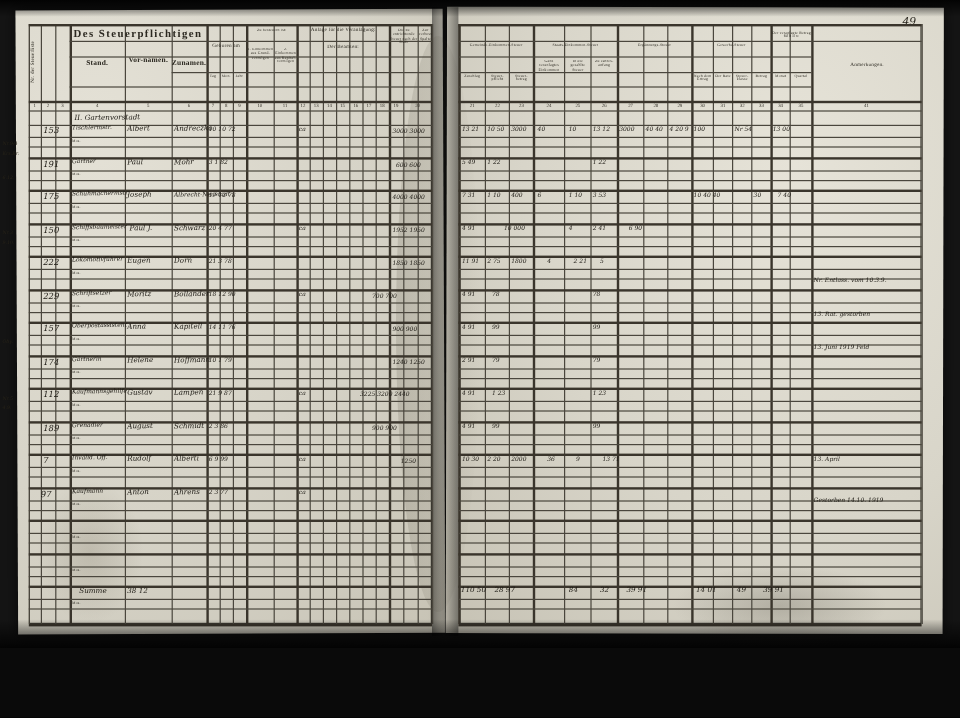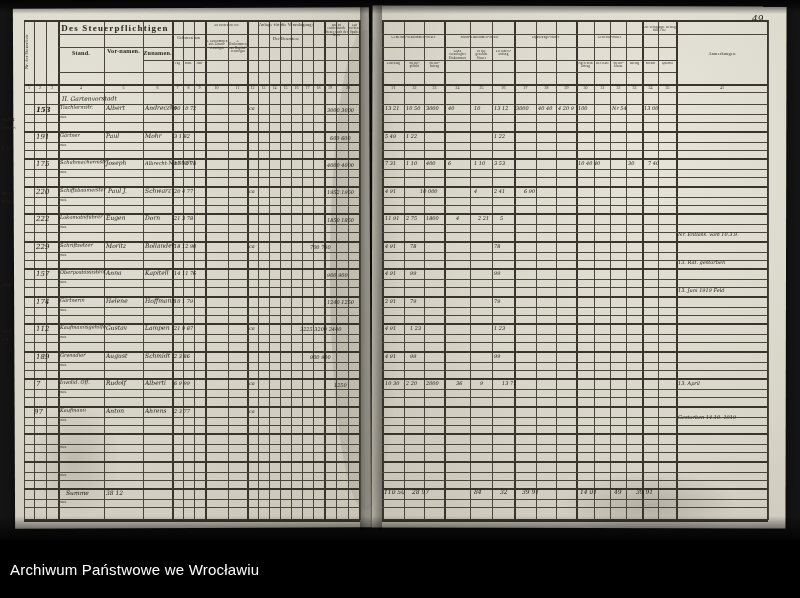--- a/index.html
+++ b/index.html
@@ -304,21 +304,21 @@
     <div class="hdr xs" style="left:60px;top:336px;width:16px;text-align:left;">Mos.</div>
     <div class="hdr xs" style="left:60px;top:364px;width:16px;text-align:left;">Mos.</div>
     <div class="hdr xs" style="left:60px;top:391px;width:16px;text-align:left;">Mos.</div>
     <div class="hdr xs" style="left:60px;top:419px;width:16px;text-align:left;">Mos.</div>
     <div class="hdr xs" style="left:60px;top:446px;width:16px;text-align:left;">Mos.</div>
     <div class="hdr xs" style="left:60px;top:474px;width:16px;text-align:left;">Mos.</div>
     <div class="hdr xs" style="left:60px;top:501px;width:16px;text-align:left;">Mos.</div>
 
     <div class="hw s" style="left:62px;top:96px;transform:rotate(-0.6deg);">II. Gartenvorstadt</div>
 
-    <div class="hw n" style="left:36px;top:106px;font-weight:bold;">153</div>
+    <div class="hw n" style="left:36px;top:106px;">153</div>
     <div class="hw t" style="left:60px;top:105px;transform:rotate(-1deg);">Tischlermstr.</div>
     <div class="hw s" style="left:106px;top:105px;transform:rotate(-1deg);">Albert</div>
     <div class="hw s" style="left:145px;top:105px;transform:rotate(-1deg);">Andreczko</div>
     <div class="hw t" style="left:174px;top:106px;">10 10 72</div>
     <div class="hw t" style="left:249px;top:106px;">ca</div>
     <div class="hw t" style="left:327px;top:108px;">3000  3000</div>
 
     <div class="hw n" style="left:36px;top:134px;">191</div>
     <div class="hw t" style="left:60px;top:133px;transform:rotate(-1deg);">Gärtner</div>
     <div class="hw s" style="left:106px;top:133px;transform:rotate(-1deg);">Paul</div>
@@ -326,21 +326,21 @@
     <div class="hw t" style="left:174px;top:134px;">3 1 82</div>
     <div class="hw t" style="left:330px;top:136px;">600  600</div>
 
     <div class="hw n" style="left:36px;top:161px;">175</div>
     <div class="hw t" style="left:60px;top:160px;transform:rotate(-1deg);">Schuhmachermstr.</div>
     <div class="hw s" style="left:106px;top:160px;transform:rotate(-1deg);">Joseph</div>
     <div class="hw t" style="left:145px;top:161px;transform:rotate(-1deg);">Albrecht-Neustadt</div>
     <div class="hw t" style="left:174px;top:161px;">17 12 78</div>
     <div class="hw t" style="left:327px;top:163px;">4000  4000</div>
 
-    <div class="hw n" style="left:36px;top:189px;">220</div>
+    <div class="hw n" style="left:36px;top:189px;">150</div>
     <div class="hw t" style="left:60px;top:188px;transform:rotate(-1deg);">Schiffsbaumeister</div>
     <div class="hw s" style="left:108px;top:188px;transform:rotate(-1deg);">Paul J.</div>
     <div class="hw s" style="left:145px;top:188px;transform:rotate(-1deg);">Schwarz</div>
     <div class="hw t" style="left:174px;top:189px;">20 4 77</div>
     <div class="hw t" style="left:249px;top:189px;">ca</div>
     <div class="hw t" style="left:327px;top:190px;">1952  1950</div>
 
     <div class="hw n" style="left:36px;top:216px;">222</div>
     <div class="hw t" style="left:60px;top:215px;transform:rotate(-1deg);">Lokomotivführer</div>
     <div class="hw s" style="left:106px;top:215px;transform:rotate(-1deg);">Eugen</div>
@@ -603,14 +603,13 @@
     <div class="hw s" style="left:500px;top:489px;">32</div>
     <div class="hw s" style="left:522px;top:489px;">39 91</div>
     <div class="hw s" style="left:580px;top:489px;">14 01</div>
     <div class="hw s" style="left:614px;top:489px;">49</div>
     <div class="hw s" style="left:636px;top:489px;">39  91</div>
 
     <div class="page-shadow-top"></div>
     <div class="page-shadow-bottom"></div>
   </div>
 
-  <div class="caption">Archiwum Państwowe we Wrocławiu</div>
 </div>
 
 </body></html>

